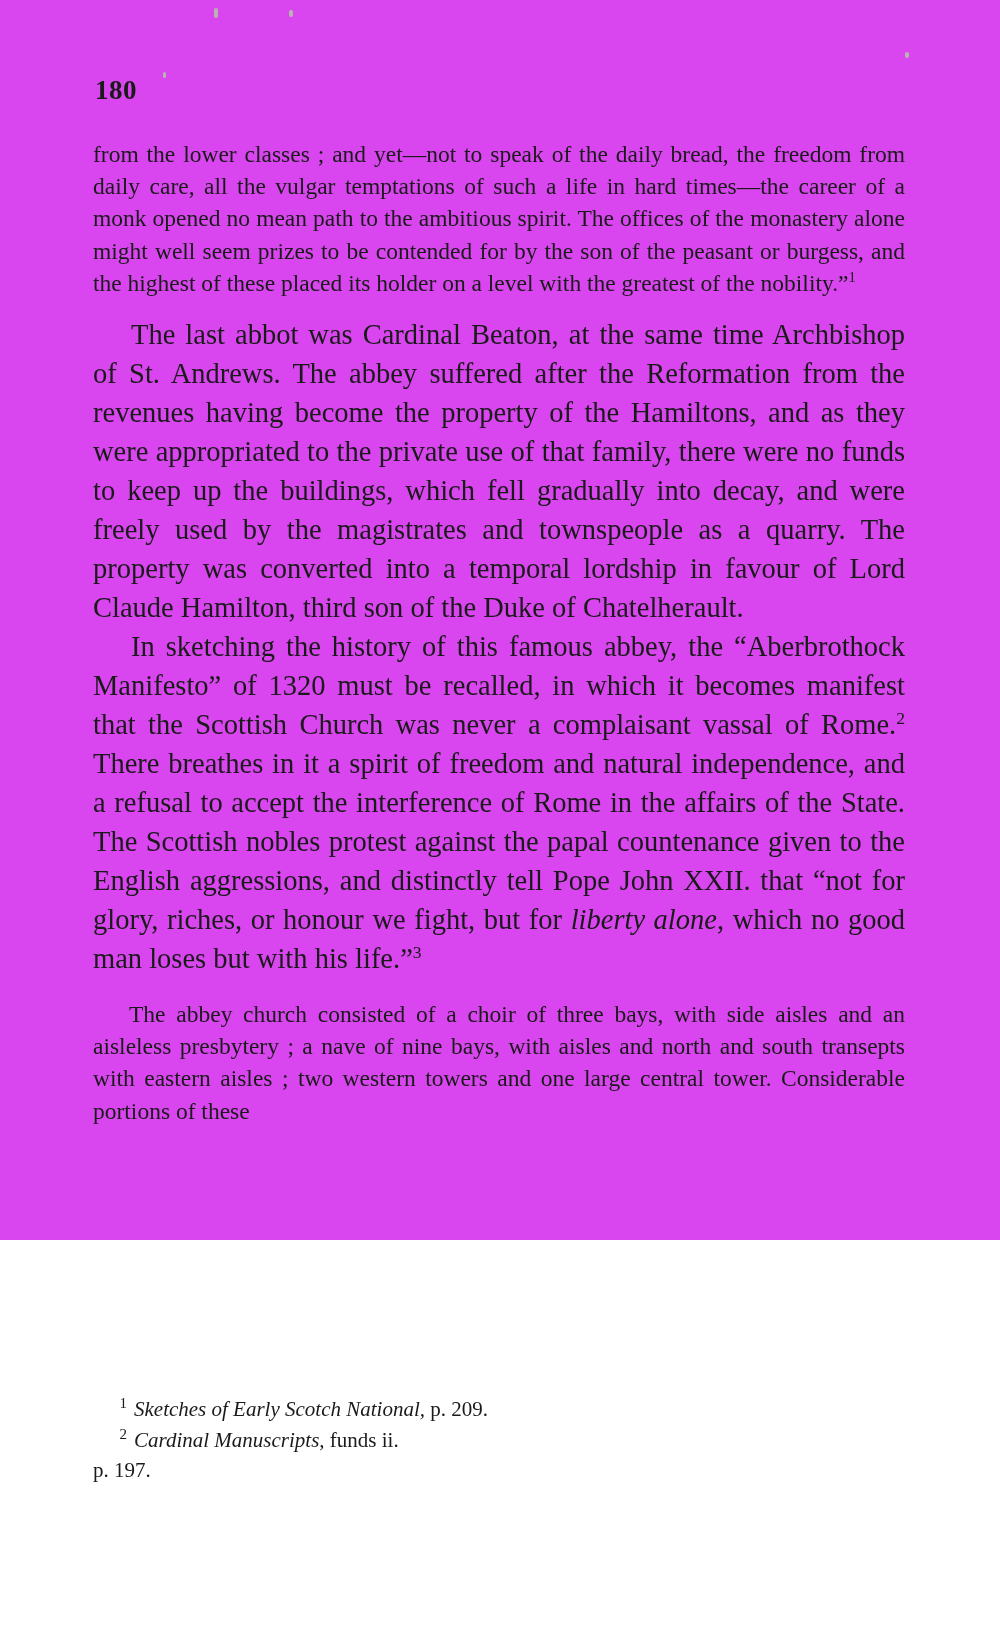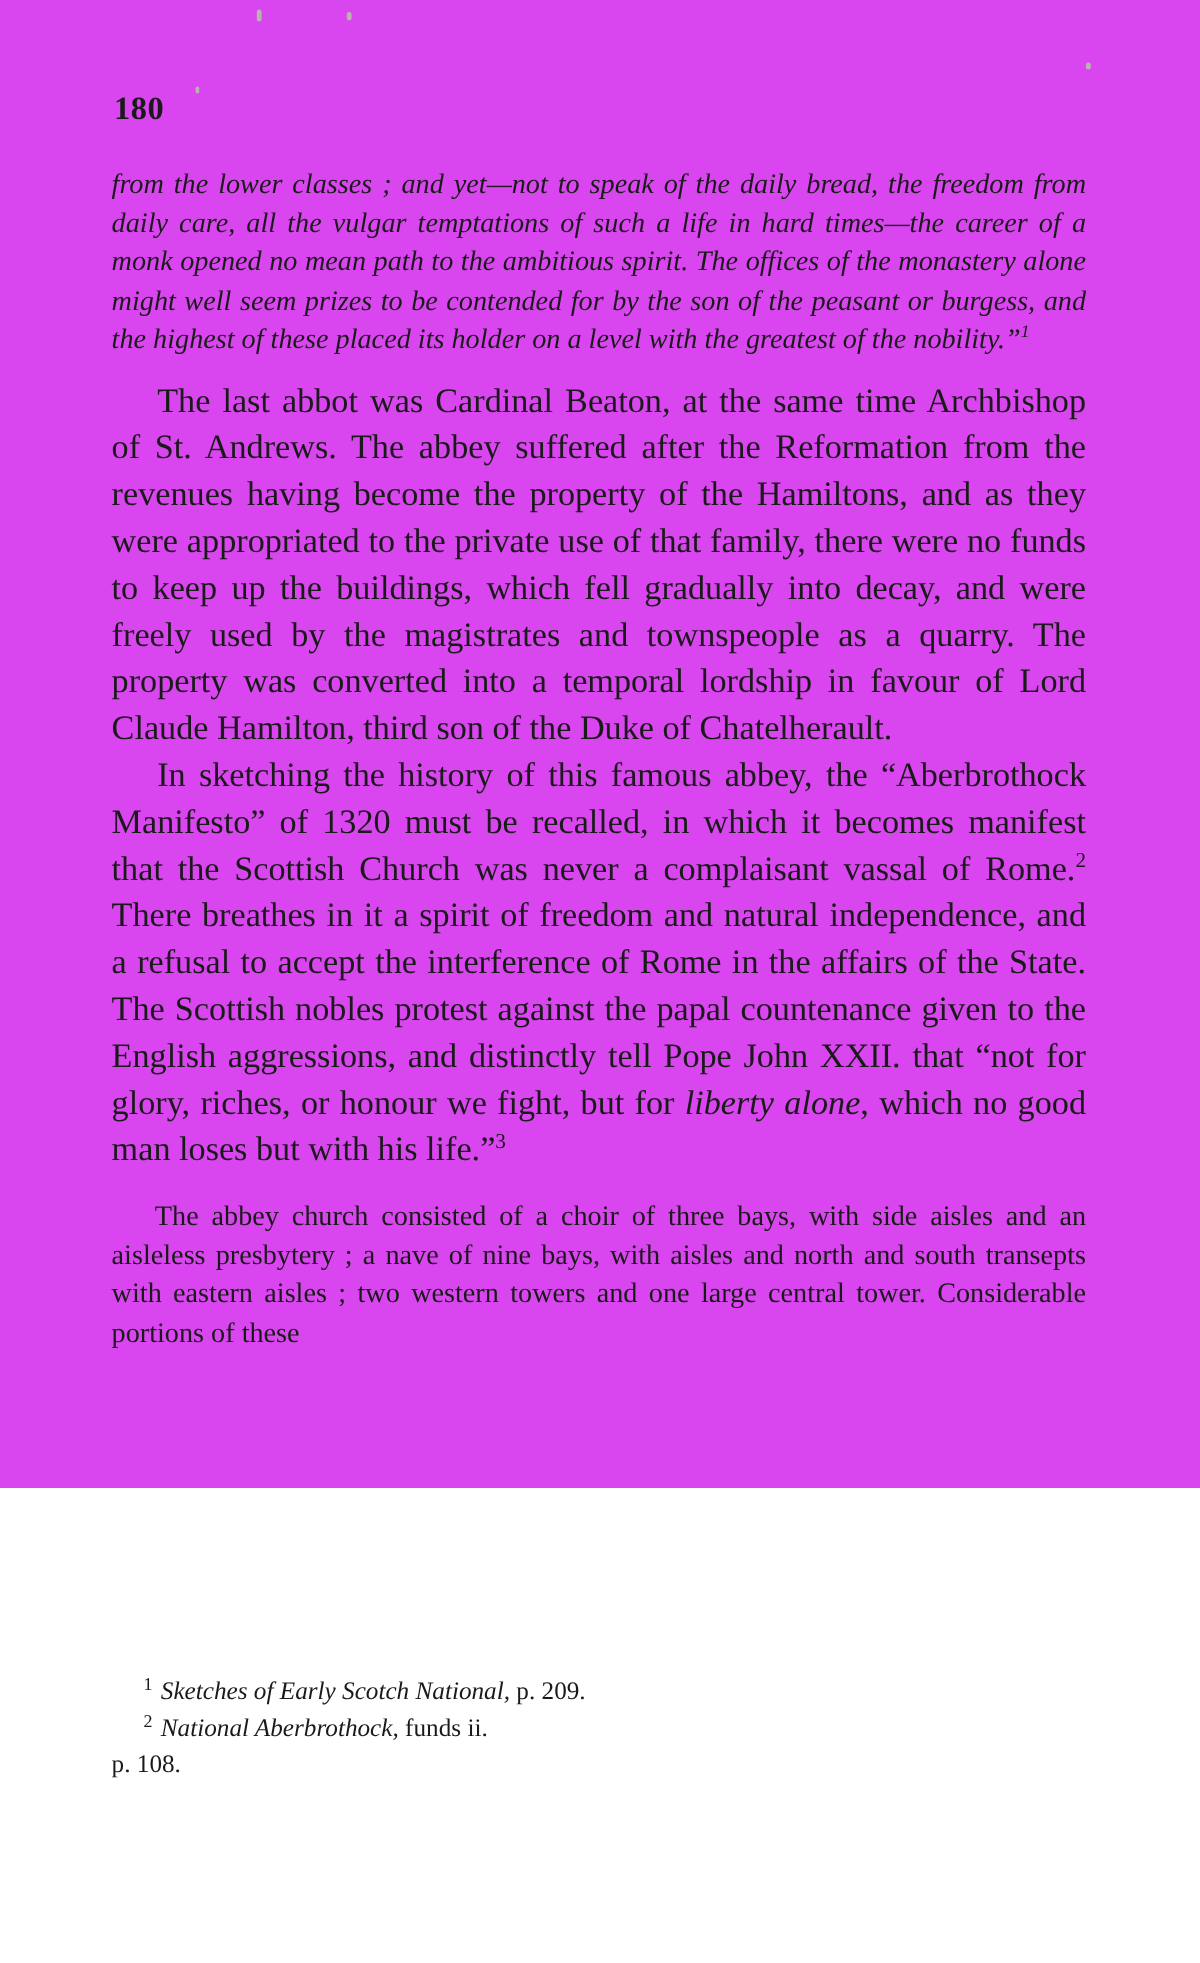--- a/index.html
+++ b/index.html
@@ -50,21 +50,20 @@
   }
   p {
     margin: 0;
     text-align: justify;
     text-justify: inter-word;
   }
   .quote-block {
     font-size: 23.5px;
     line-height: 32.2px;
     margin-bottom: 16px;
-    font-style: italic;
   }
   .body-para {
     font-size: 28.5px;
     line-height: 39px;
     text-indent: 38px;
     margin-bottom: 0px;
   }
   .body-para.first {
     margin-top: 2px;
   }
@@ -138,20 +137,20 @@
     <p class="body-para"><span>In sketching the history of this famous abbey, the “Aberbrothock Manifesto” of 1320 must be recalled, in which it becomes manifest that the Scottish Church was never a complaisant vassal of Rome.</span><sup>2</sup><span>   There breathes in it a spirit of freedom and natural independence, and a refusal to accept the interference of Rome in the affairs of the State.   The Scottish nobles protest against the papal countenance given to the English aggressions, and distinctly tell Pope John XXII. that “not for glory, riches, or honour we fight, but for </span><span class="it">liberty alone</span><span>, which no good man loses but with his life.”</span><sup>3</sup></p>
 
     <p class="small-para">The abbey church consisted of a choir of three bays, with side aisles and an aisleless presbytery ; a nave of nine bays, with aisles and north and south transepts with eastern aisles ; two western towers and one large central tower.   Considerable portions of these</p>
 
   </div>
 
   <div class="footnotes">
 
     <p class="footnote"><span class="fn-mark">1</span><span class="it">Sketches of Early Scotch National,</span><span> p. 209.</span></p>
 
-    <p class="footnote"><span class="fn-mark">2</span><span class="it">National Aberbrothock,</span><span> funds ii.</span></p>
+    <p class="footnote"><span class="fn-mark">2</span><span class="it">Cardinal Manuscripts,</span><span> funds ii.</span></p>
 
 
-    <p class="footnote cont">p. 108.</p>
+    <p class="footnote cont">p. 197.</p>
 
   </div>
 
 </div>
 
 </body></html>

